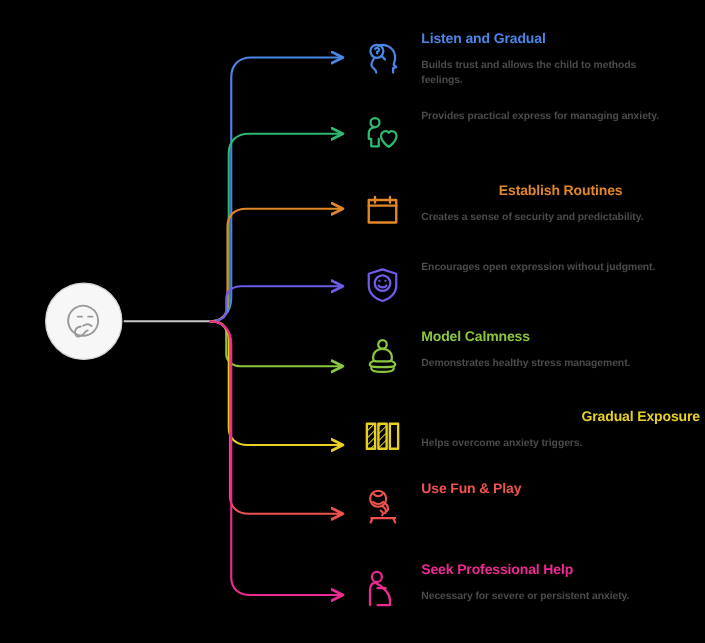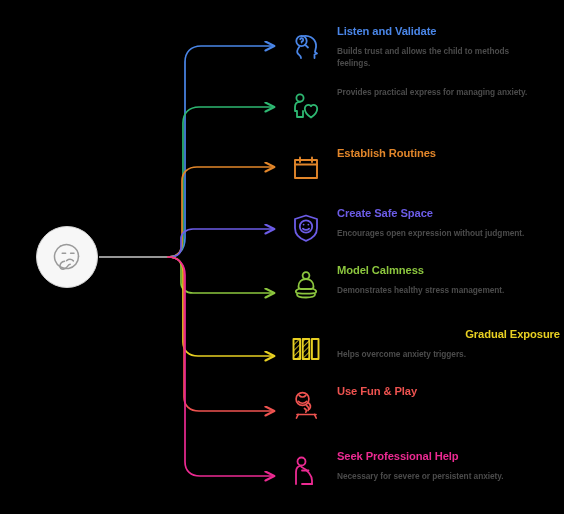--- a/index.html
+++ b/index.html
@@ -157,21 +157,21 @@
         <g fill="none" stroke="#4a86e8" stroke-width="1.8" stroke-linecap="round" stroke-linejoin="round">
           <path d="M13,7.5 C19.5,5.5 26,9 27,15.5 C27.6,19.4 26,21 26,23 L28,24.5 L25.5,25.5 L25.5,29"></path>
           <path d="M10.5,17.5 C9,19.5 7.5,22 8.5,24 C9.5,26 12,26.5 12,29"></path>
           <circle cx="12.5" cy="12" r="5.2"></circle>
           <path d="M16.2,15.8 L19,18.5"></path>
           <path d="M11.2,10.2 a1.6,1.6 0 1 1 1.5,2.3 l0,1.1"></path>
         </g>
       </svg>
     </div>
     <div class="txt">
-      <p class="title" style="color:#4a86e8;">Listen and Validate</p>
+      <p class="title" style="color:#4a86e8;">Listen and Gradual</p>
       <p class="desc">Builds trust and allows the child to methods feelings.</p>
     </div>
   </div>
 
   <div class="branch" style="top:85px;">
     <div class="icon-box">
       <svg width="34" height="34" viewBox="0 0 34 34">
         <g fill="none" stroke="#2eb872" stroke-width="1.8" stroke-linecap="round" stroke-linejoin="round">
           <circle cx="11" cy="8" r="3.6"></circle>
           <path d="M11,11.8 C7.8,11.8 6,14 6,17 L6,21 L8,21 L8,27 L14,27 L14,21"></path>
@@ -189,38 +189,38 @@
       <svg width="34" height="34" viewBox="0 0 34 34">
         <g fill="none" stroke="#e2862a" stroke-width="1.9" stroke-linecap="round" stroke-linejoin="round">
           <rect x="6" y="9" width="22" height="18"></rect>
           <path d="M6,13.5 L28,13.5"></path>
           <path d="M11,6.5 L11,11"></path>
           <path d="M23,6.5 L23,11"></path>
         </g>
       </svg>
     </div>
     <div class="txt">
-      <p class="title" style="color:#e2862a;">Establish Routines</p>
+      <p class="title" style="color:#e2862a;text-align:center;">Establish Routines</p>
+      <p class="desc">Creates a sense of security and predictability.</p>
     </div>
   </div>
 
   <div class="branch" style="top:206px;">
     <div class="icon-box">
       <svg width="34" height="34" viewBox="0 0 34 34">
         <g fill="none" stroke="#6c5ce7" stroke-width="1.8" stroke-linecap="round" stroke-linejoin="round">
           <path d="M17,4.5 L28,8 L28,17 C28,23.5 23,27.8 17,29.8 C11,27.8 6,23.5 6,17 L6,8 Z"></path>
           <circle cx="17" cy="15.5" r="6.2"></circle>
           <circle cx="14.6" cy="13.6" r="0.9" fill="#6c5ce7" stroke="none"></circle>
           <circle cx="19.4" cy="13.6" r="0.9" fill="#6c5ce7" stroke="none"></circle>
           <path d="M13.9,17.6 C15.3,19.4 18.7,19.4 20.1,17.6"></path>
         </g>
       </svg>
     </div>
     <div class="txt">
-      <p class="title" style="color:#6c5ce7;">Create Safe Space</p>
       <p class="desc">Encourages open expression without judgment.</p>
     </div>
   </div>
 
   <div class="branch" style="top:263px;">
     <div class="icon-box">
       <svg width="34" height="34" viewBox="0 0 34 34">
         <g fill="none" stroke="#8cc63e" stroke-width="1.8" stroke-linecap="round" stroke-linejoin="round">
           <circle cx="17" cy="7.5" r="3.4"></circle>
           <path d="M17,11 C12.5,11 9.5,14 9.5,18.5 C9.5,20 10.5,21 12,21 L22,21 C23.5,21 24.5,20 24.5,18.5 C24.5,14 21.5,11 17,11 Z"></path>

